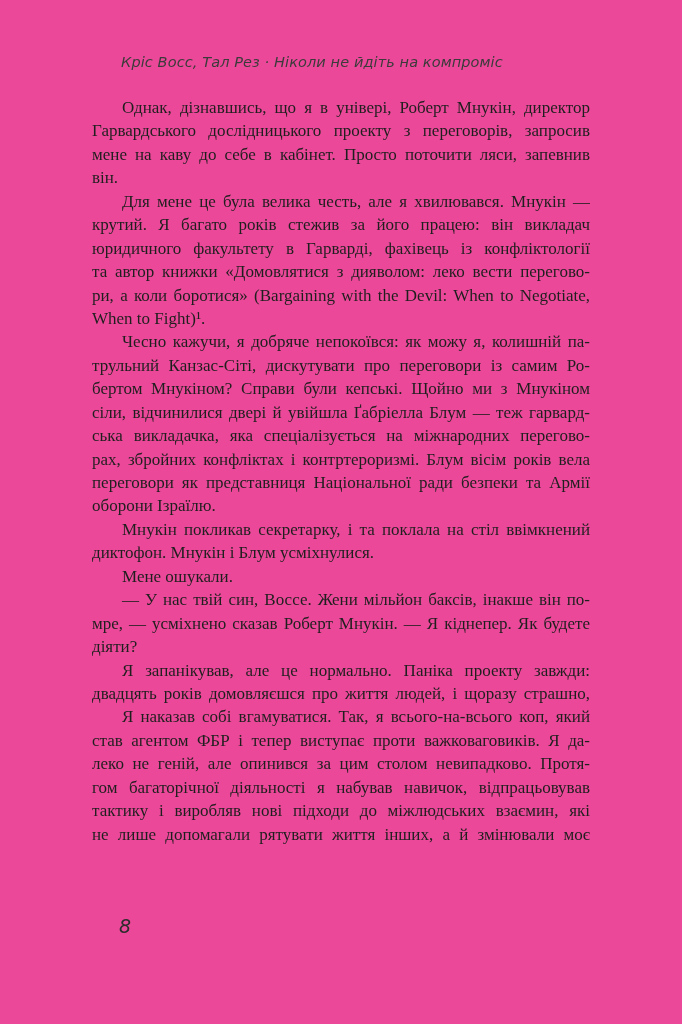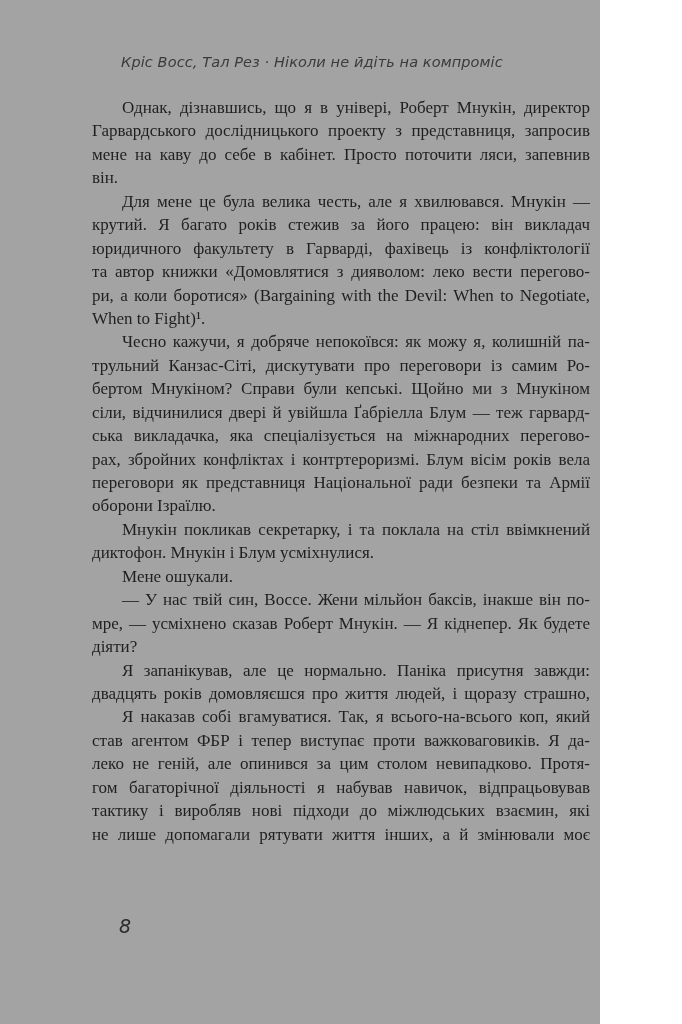--- a/index.html
+++ b/index.html
@@ -3,23 +3,23 @@
 <meta charset="utf-8">
 <style>
   html, body {
     margin: 0;
     padding: 0;
     background: #ffffff;
     font-family: "Liberation Serif", serif;
   }
   .page {
     position: relative;
-    width: 600px;
+    width: 682px;
     height: 1024px;
-    background: #a3a3a3;
+    background: #ec4899;
     overflow: hidden;
   }
   .running-header {
     position: absolute;
     left: 121px;
     top: 54px;
     font-family: "DejaVu Sans", sans-serif;
     font-style: italic;
     font-size: 14.5px;
     letter-spacing: 0.1px;
@@ -63,21 +63,21 @@
 </style>
 </head>
 <body>
 
 <div class="page">
   <div class="running-header">Кріс Восс, Тал Рез · Ніколи не йдіть на компроміс</div>
 
   <div class="body-text" id="body-text">
       <div class="paragraph">
         <div class="line first">Однак, дізнавшись, що я в універі, Роберт Мнукін, директор</div>
-        <div class="line">Гарвардського дослідницького проекту з представниця, запросив</div>
+        <div class="line">Гарвардського дослідницького проекту з переговорів, запросив</div>
         <div class="line">мене на каву до себе в кабінет. Просто поточити ляси, запевнив</div>
         <div class="line para-end">він.</div>
       </div>
       <div class="paragraph">
         <div class="line first">Для мене це була велика честь, але я хвилювався. Мнукін —</div>
         <div class="line">крутий. Я багато років стежив за його працею: він викладач</div>
         <div class="line">юридичного факультету в Гарварді, фахівець із конфліктології</div>
         <div class="line">та автор книжки «Домовлятися з дияволом: леко вести перегово-</div>
         <div class="line">ри, а коли боротися» (Bargaining with the Devil: When to Negotiate,</div>
         <div class="line para-end">When to Fight)¹.</div>
@@ -98,21 +98,21 @@
       </div>
       <div class="paragraph">
         <div class="line first para-end">Мене ошукали.</div>
       </div>
       <div class="paragraph">
         <div class="line first">— У нас твій син, Воссе. Жени мільйон баксів, інакше він по-</div>
         <div class="line">мре, — усміхнено сказав Роберт Мнукін. — Я кіднепер. Як будете</div>
         <div class="line para-end">діяти?</div>
       </div>
       <div class="paragraph">
-        <div class="line first">Я запанікував, але це нормально. Паніка присутня завжди:</div>
+        <div class="line first">Я запанікував, але це нормально. Паніка проекту завжди:</div>
         <div class="line">двадцять років домовляєшся про життя людей, і щоразу страшно,</div>
       </div>
       <div class="paragraph">
         <div class="line first">Я наказав собі вгамуватися. Так, я всього-на-всього коп, який</div>
         <div class="line">став агентом ФБР і тепер виступає проти важковаговиків. Я да-</div>
         <div class="line">леко не геній, але опинився за цим столом невипадково. Протя-</div>
         <div class="line">гом багаторічної діяльності я набував навичок, відпрацьовував</div>
         <div class="line">тактику і виробляв нові підходи до міжлюдських взаємин, які</div>
         <div class="line">не лише допомагали рятувати життя інших, а й змінювали моє</div>
       </div>

